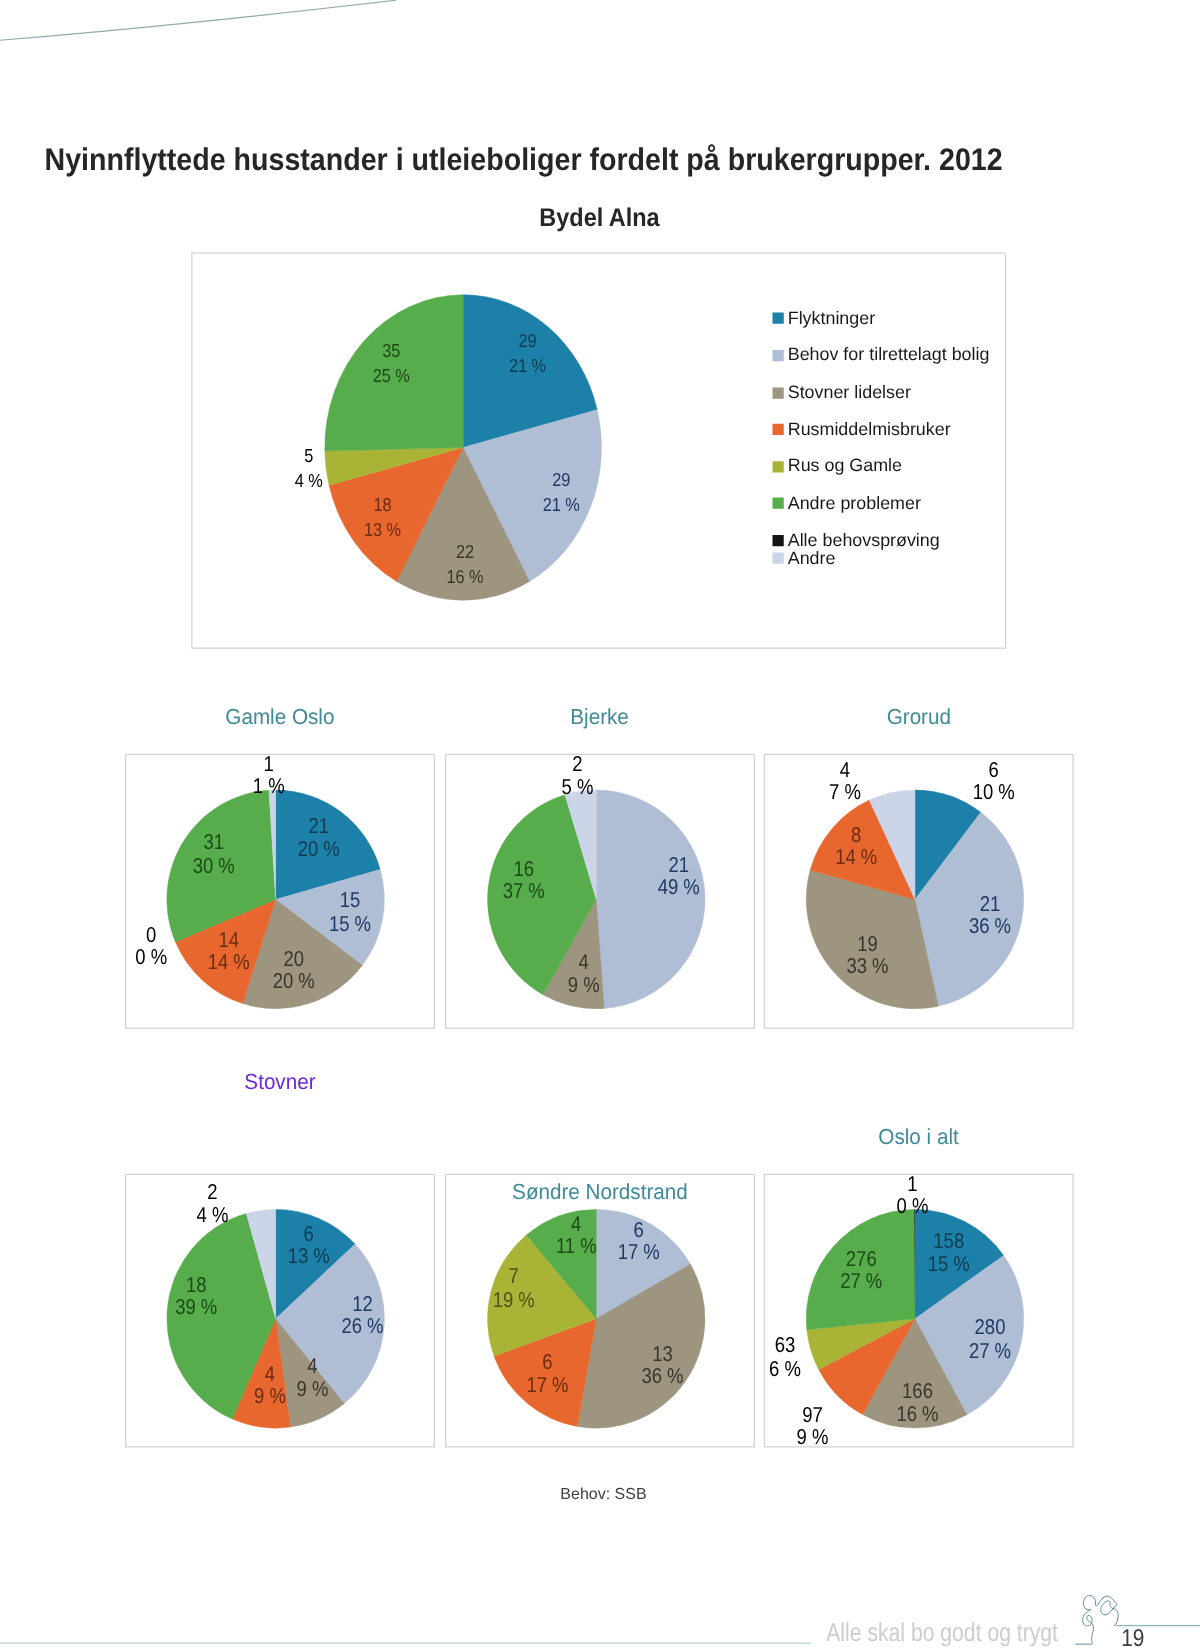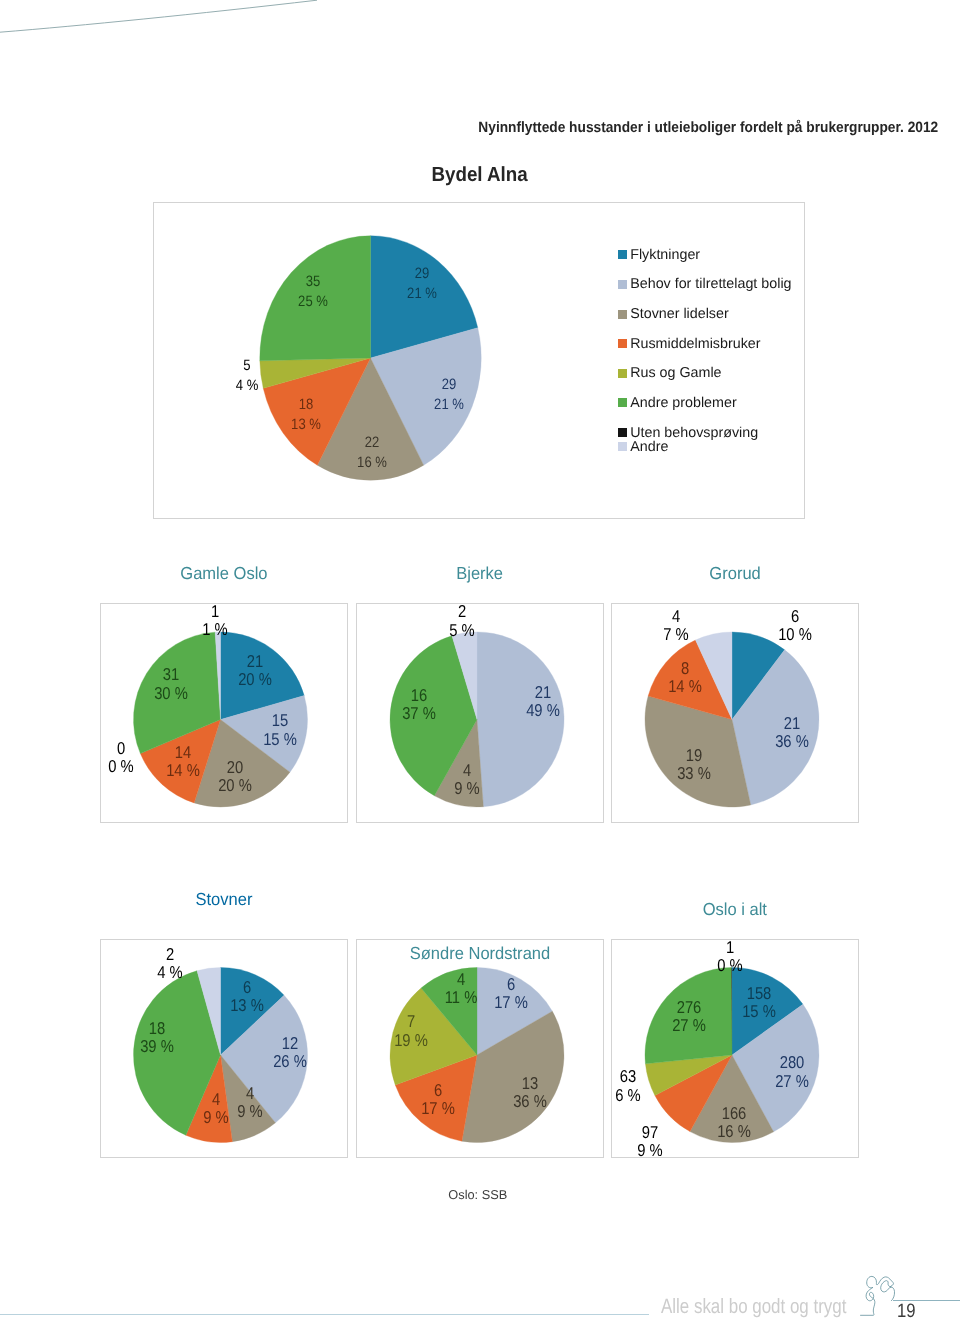--- a/index.html
+++ b/index.html
@@ -3,22 +3,22 @@
 <meta charset="utf-8">
 <title>Nyinnflyttede husstander i utleieboliger fordelt paa brukergrupper</title>
 <style>
   html,body{margin:0;padding:0;background:#ffffff;}
   body{width:960px;height:1320px;position:relative;overflow:hidden;
        font-family:"Liberation Sans",sans-serif;
        -webkit-font-smoothing:antialiased;
        text-rendering:geometricPrecision;}
   .abs{position:absolute;}
   #topcurve{position:absolute;left:0;top:0;width:330px;height:40px;}
-  #headline{position:absolute;left:0;top:118px;width:960px;text-align:right;
-            font-size:15px;font-weight:bold;color:#262626;line-height:20px;}
+  #headline{position:absolute;left:0;top:118px;width:960px;text-align:left;
+            font-size:25px;font-weight:bold;color:#262626;line-height:20px;}
   #subhead{position:absolute;left:0;top:164.5px;width:960px;text-align:center;
            font-size:20.5px;font-weight:bold;color:#262626;line-height:20px;}
   #headline span,#subhead span{display:inline-block;transform:scaleX(0.915);}
   .chartbox{position:absolute;border:1px solid #d3d3d3;background:#fff;box-sizing:border-box;}
   .paneltitle{position:absolute;text-align:center;font-size:17.4px;color:#3e8b96;
               font-weight:400;line-height:18px;}
   .paneltitle span{display:inline-block;transform:scaleX(0.95);}
   .lbl{position:absolute;white-space:nowrap;text-align:center;
        transform:translate(-50%,-50%);}
   .lbl span{display:block;}
@@ -100,21 +100,21 @@
       <div class="legrow" style="top: 118.52px; left: 0px; width: 210px;">
         <span class="legsw" style="background: rgb(169, 180, 54);"></span>
         <span class="legtx">Rus og Gamle</span>
       </div>
       <div class="legrow" style="top: 148.15px; left: 0px; width: 210px;">
         <span class="legsw" style="background: rgb(87, 173, 75);"></span>
         <span class="legtx">Andre problemer</span>
       </div>
       <div class="legrow" style="top: 177.78px; left: 0px; width: 210px;">
         <span class="legsw" style="background: rgb(20, 20, 20);"></span>
-        <span class="legtx">Uten behovsprøving</span>
+        <span class="legtx">Alle behovsprøving</span>
       </div>
       <div class="legrow" style="top: 192px; left: 0px; width: 210px;">
         <span class="legsw" style="background: rgb(204, 212, 232);"></span>
         <span class="legtx">Andre</span>
       </div>
     </div>
     <div class="chartbox" style="left: 100px; top: 603px; width: 248px; height: 220px; border-color: rgb(211, 211, 211);"></div>
     <div class="paneltitle" style="left: 100px; width: 248px; top: 564px; color: rgb(62, 139, 150);"><span>Gamle Oslo</span></div>
     <svg class="abs" width="960" height="1320" style="left: 0px; top: 0px; pointer-events: none;">
       <path d="M 220.50 719.50 L 220.50 632.00 A 87 87.5 0 0 1 304.18 695.55 Z" fill="#1c80a8" stroke="#1c80a8" stroke-width="0.35"></path>
@@ -199,21 +199,21 @@
     </div>
     <div class="lbl" style="left: 685.4px; top: 676.9px; font-size: 17.2px; color: rgb(107, 45, 16); transform: translate(-50%, -50%) scaleX(0.86);">
       <span style="line-height: 18.4px;">8</span>
       <span style="line-height: 18.4px;">14 %</span>
     </div>
     <div class="lbl" style="left: 676px; top: 624.5px; font-size: 17.2px; color: rgb(0, 0, 0); transform: translate(-50%, -50%) scaleX(0.86);">
       <span style="line-height: 18.4px;">4</span>
       <span style="line-height: 18.4px;">7 %</span>
     </div>
     <div class="chartbox" style="left: 100px; top: 939px; width: 248px; height: 219px; border-color: rgb(211, 211, 211);"></div>
-    <div class="paneltitle" style="left: 100px; width: 248px; top: 890px; color: #0369a1;"><span>Stovner</span></div>
+    <div class="paneltitle" style="left: 100px; width: 248px; top: 856px; color: #6d28d9;"><span>Stovner</span></div>
     <svg class="abs" width="960" height="1320" style="left: 0px; top: 0px; pointer-events: none;">
       <path d="M 220.50 1055.00 L 220.50 967.50 A 87 87.5 0 0 1 284.08 995.28 Z" fill="#1c80a8" stroke="#1c80a8" stroke-width="0.35"></path>
       <path d="M 220.50 1055.00 L 284.08 995.28 A 87 87.5 0 0 1 275.40 1122.87 Z" fill="#b0bed5" stroke="#b0bed5" stroke-width="0.35"></path>
       <path d="M 220.50 1055.00 L 275.40 1122.87 A 87 87.5 0 0 1 232.35 1141.69 Z" fill="#9d957f" stroke="#9d957f" stroke-width="0.35"></path>
       <path d="M 220.50 1055.00 L 232.35 1141.69 A 87 87.5 0 0 1 185.84 1135.26 Z" fill="#e7672e" stroke="#e7672e" stroke-width="0.35"></path>
       <path d="M 220.50 1055.00 L 185.84 1135.26 A 87 87.5 0 0 1 197.03 970.74 Z" fill="#57ad4b" stroke="#57ad4b" stroke-width="0.35"></path>
       <path d="M 220.50 1055.00 L 197.03 970.74 A 87 87.5 0 0 1 220.50 967.50 Z" fill="#ccd4e8" stroke="#ccd4e8" stroke-width="0.35"></path>
     </svg>
     <div class="lbl" style="left: 247px; top: 996px; font-size: 17.2px; color: rgb(13, 60, 82); transform: translate(-50%, -50%) scaleX(0.86);">
       <span style="line-height: 18.4px;">6</span>
@@ -302,21 +302,21 @@
     <div class="lbl" style="left: 688.5px; top: 1015.6px; font-size: 17.2px; color: rgb(28, 74, 23); transform: translate(-50%, -50%) scaleX(0.86);">
       <span style="line-height: 18.4px;">276</span>
       <span style="line-height: 18.4px;">27 %</span>
     </div>
     <div class="lbl" style="left: 730px; top: 955.5px; font-size: 17.2px; color: rgb(0, 0, 0); transform: translate(-50%, -50%) scaleX(0.86);">
       <span style="line-height: 18.4px;">1</span>
       <span style="line-height: 18.4px;">0 %</span>
     </div>
   </div>
 
-<div id="srcnote">Oslo: SSB</div>
+<div id="srcnote">Behov: SSB</div>
 
 <div id="footrule-left"></div>
 <div id="footrule-right"></div>
 <div id="tagline">Alle skal bo godt og trygt</div>
 <div id="pagenum">19</div>
 
 <svg id="logo" viewBox="0 0 44 50" preserveAspectRatio="none">
   <g fill="none" stroke="#5f8e9a" stroke-width="0.8" stroke-linecap="round" stroke-linejoin="round">
     <path d="M 14.2 17.6 C 11.2 18.6 8.3 16.6 8.1 13 C 7.9 9.2 10.5 6.2 13.6 6.4 C 16.6 6.6 18.4 9.4 18.3 12.4 C 18.25 13.6 18.2 14 18.2 14.4 C 18.9 14.9 19.7 14.6 20.3 13.8 C 21.8 11.2 23.5 8.3 26.3 7.2 C 28.6 6.3 30.8 7.4 32.4 9.1 L 35.6 12.4 C 36.4 13.2 36.2 14.3 35.4 14.9 L 32.6 16.8"></path>
     <path d="M 32.6 16.8 C 30.8 16.2 30.1 14.5 30.5 13 C 30.9 11.3 29.3 10.2 27.9 10.8 C 25.8 11.7 23.9 13.5 23.1 15.8 C 22.1 18.4 23.1 21.2 25.3 21.8 C 27.4 22.3 29.5 20.7 30.7 19.1 C 31.5 18 32.5 17.2 33.5 17"></path>

